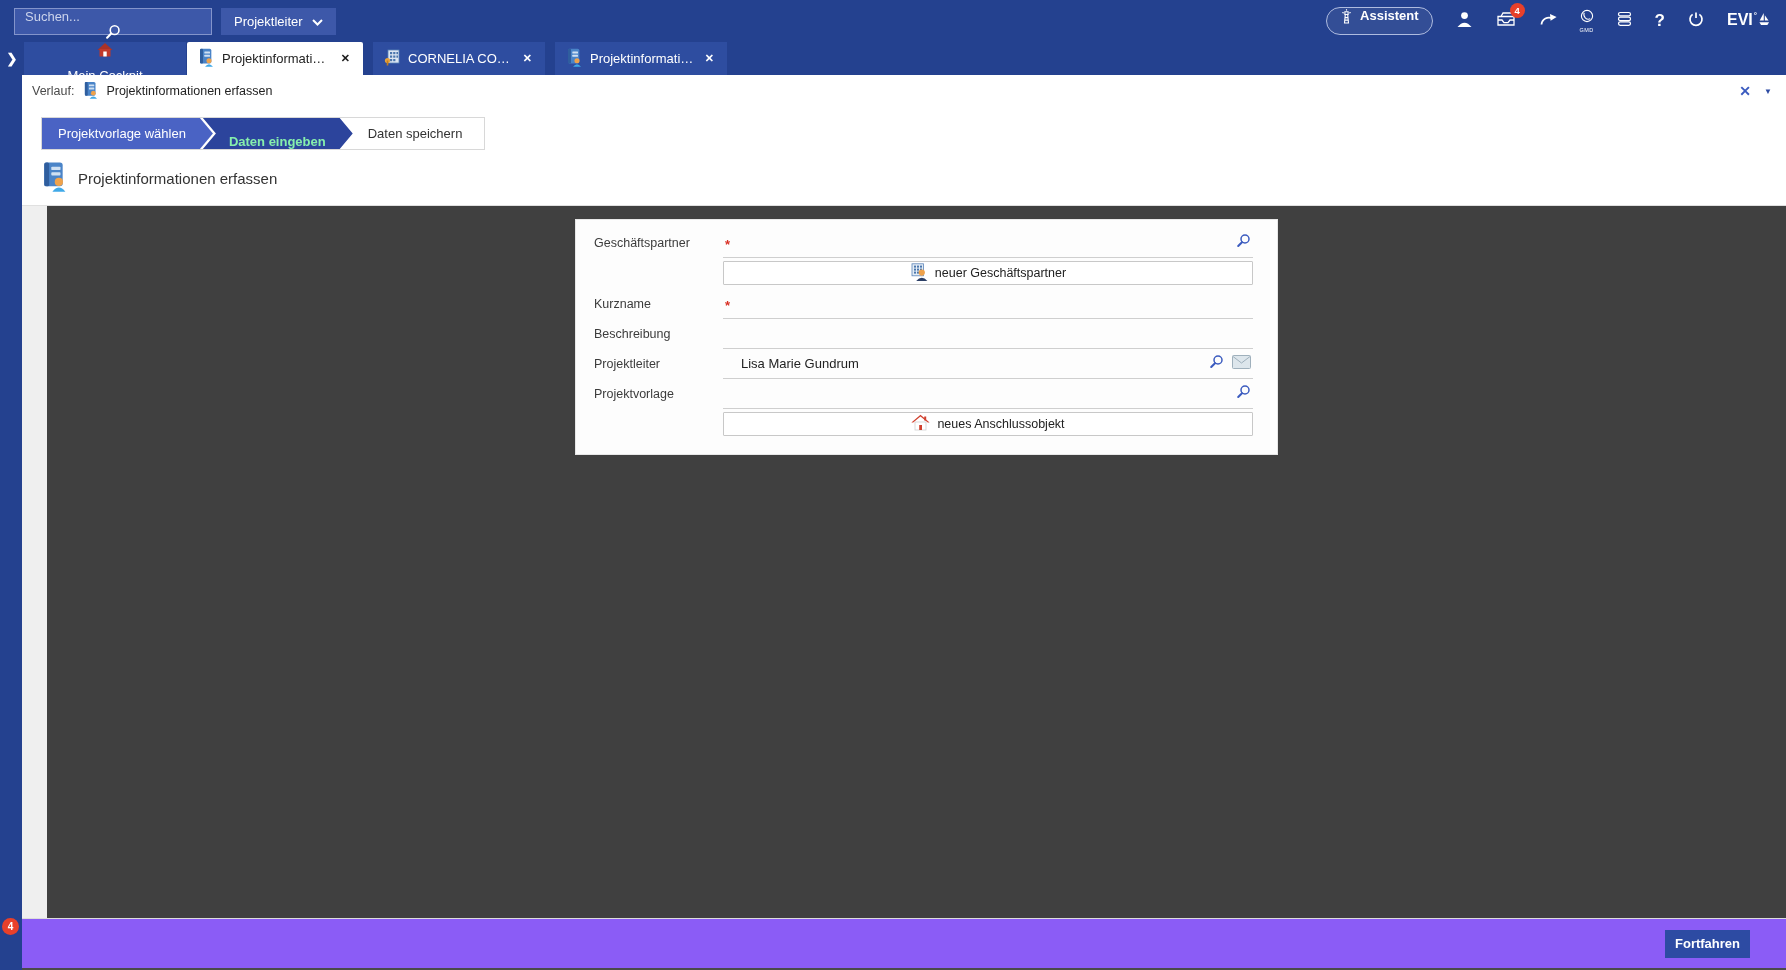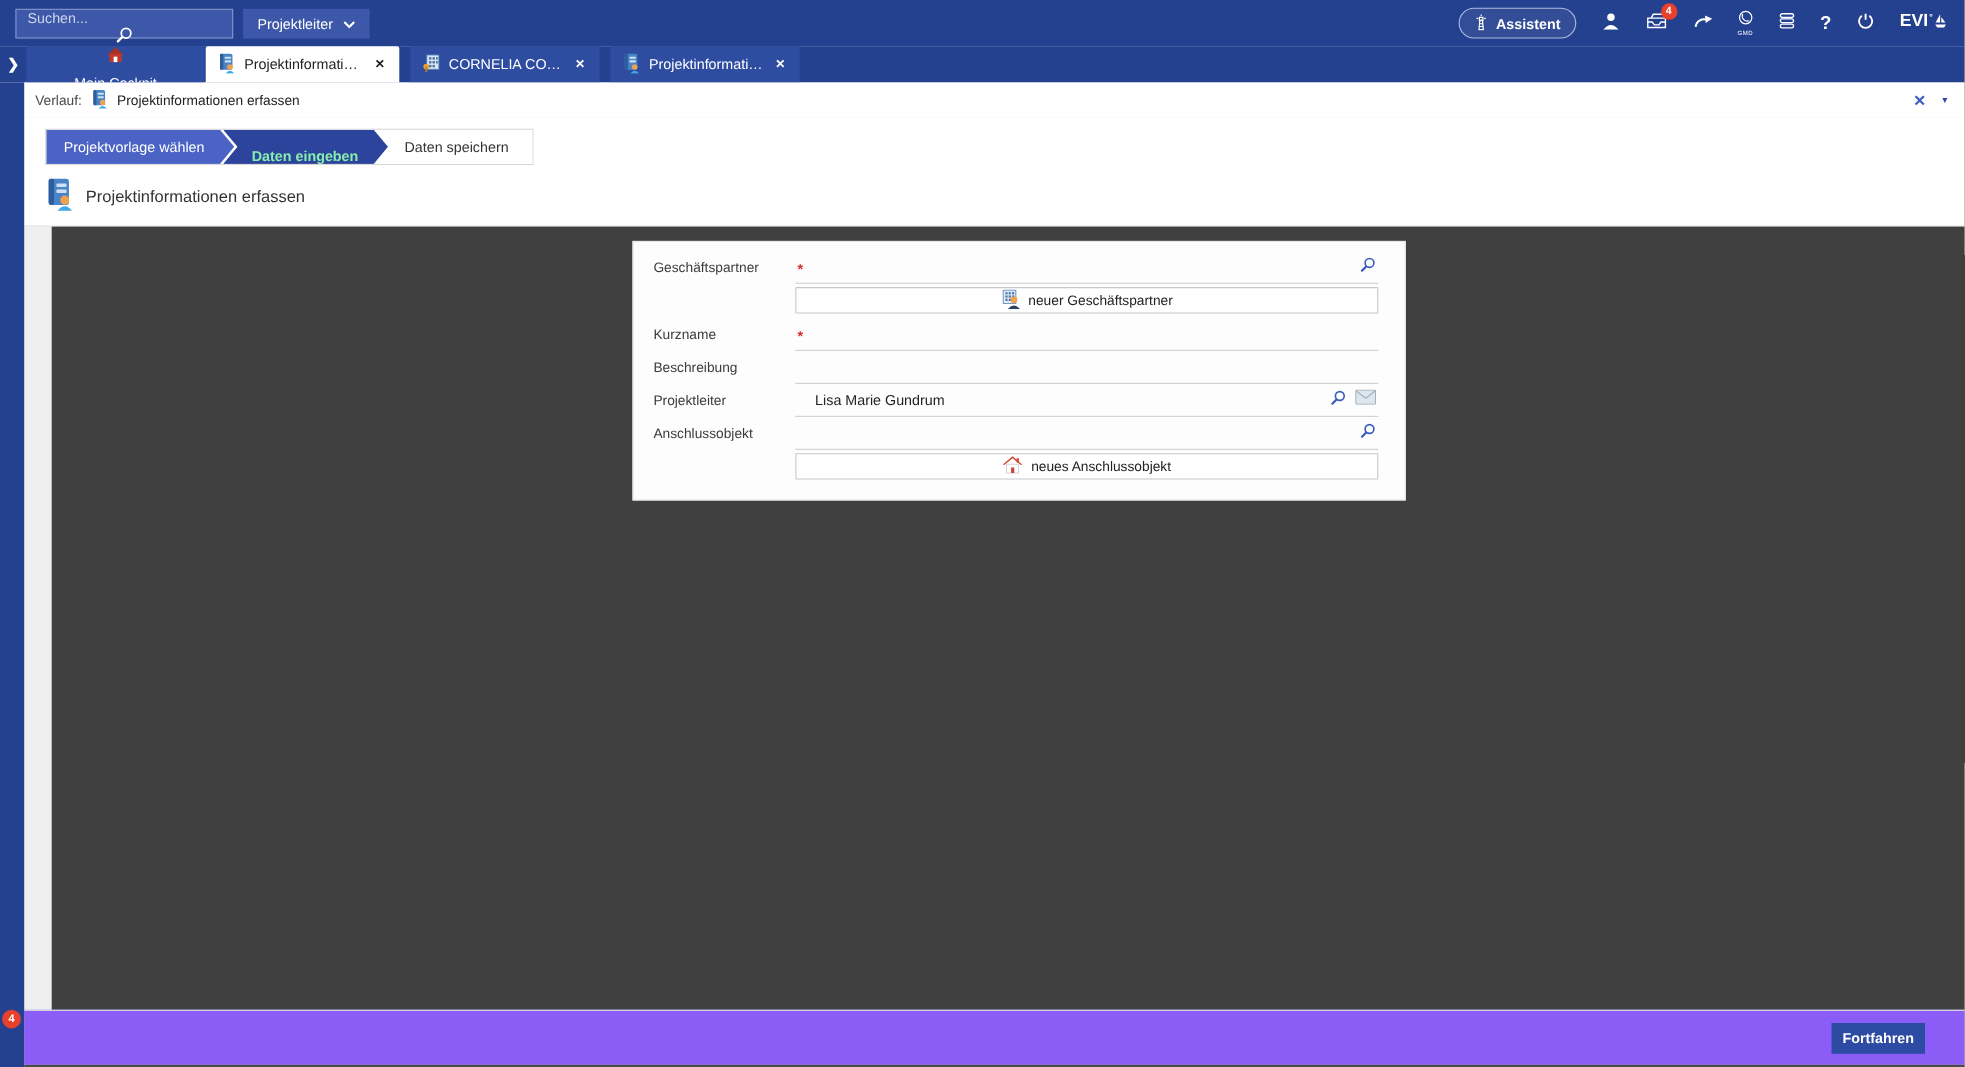--- a/index.html
+++ b/index.html
@@ -16,21 +16,21 @@
   .search-box{width:198px;height:27px;background:#3d58a9;border:1px solid #8394cb;
     display:flex;align-items:center;box-sizing:border-box;flex-direction:column;}
   .search-box input{flex:1;min-width:0;background:transparent;border:none;outline:none;
     color:#fff;font-size:13px;padding:0 8px;font-family:inherit;}
   .search-box input::placeholder{color:#ccd4ec;}
   .search-box .mag{display:flex;align-items:center;padding:0 7px;cursor:pointer;}
   .scope-btn{height:27px;background:#3d58a9;color:#fff;display:flex;align-items:center;
     gap:9px;padding:0 13px;font-size:13px;margin-left:9px;cursor:pointer;}
   .topbar-right{margin-left:auto;display:flex;align-items:center;gap:23px;}
   .assistant-pill{height:26px;border:1px solid #aebbdf;border-radius:14px;display:flex;
-    align-items:center;gap:7px;padding:0 13px;color:#fff;font-weight:bold;font-size:13px;
+    align-items:flex-start;gap:7px;padding:0 13px;color:#fff;font-weight:bold;font-size:13px;
     background:rgba(255,255,255,0.07);cursor:pointer;}
   .icon-btn{position:relative;display:flex;flex-direction:column;align-items:center;
     justify-content:center;cursor:pointer;color:#fff;}
   .icon-btn .tiny-label{font-size:5.5px;color:#fff;line-height:5px;letter-spacing:0.4px;margin-top:1px;}
   .cnt-badge{position:absolute;top:-8px;right:-9px;background:#e8402a;color:#fff;border-radius:50%;
     min-width:15px;height:15px;font-size:9.5px;display:flex;align-items:center;justify-content:center;
     font-weight:bold;padding:0 1px;box-sizing:border-box;}
   .help-glyph{color:#fff;font-size:17px;font-weight:bold;cursor:pointer;}
   .logo{color:#fff;font-weight:bold;font-size:16px;display:flex;align-items:flex-start;gap:1px;cursor:default;}
   .logo .mark{font-size:8px;line-height:10px;}
@@ -408,21 +408,21 @@
                   <svg width="19" height="14" viewBox="0 0 19 14">
                       <rect x="0.5" y="0.5" width="18" height="13" rx="1" fill="#dde6ec" stroke="#9fb0bc"></rect>
                       <path d="M1 1.5 L9.5 8 L18 1.5" fill="none" stroke="#9fb0bc"></path>
                     </svg>
                 </span>
               </span>
             </span>
           </div>
 
           <div class="field-row">
-            <span class="f-label">Anschlussobjekt</span>
+            <span class="f-label">Projektvorlage</span>
             <span class="f-control">
               <span class="req-empty"></span>
               <input class="f-input" value="" style="">
               <span class="ctrl-icons">
                 <span>
                   <svg width="15" height="15" viewBox="0 0 15 15">
                       <circle cx="9" cy="6" r="4" fill="none" stroke="#3b5bbf" stroke-width="1.5"></circle>
                       <line x1="6" y1="9.2" x2="2.2" y2="13" stroke="#3b5bbf" stroke-width="2" stroke-linecap="round"></line>
                     </svg>
                 </span>

